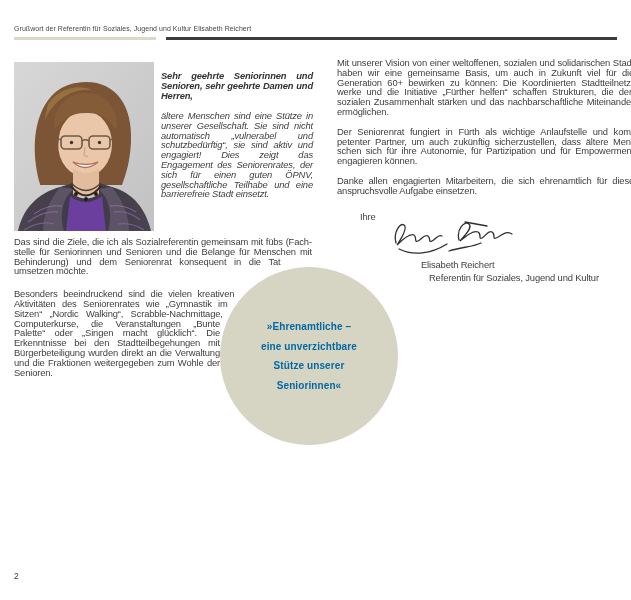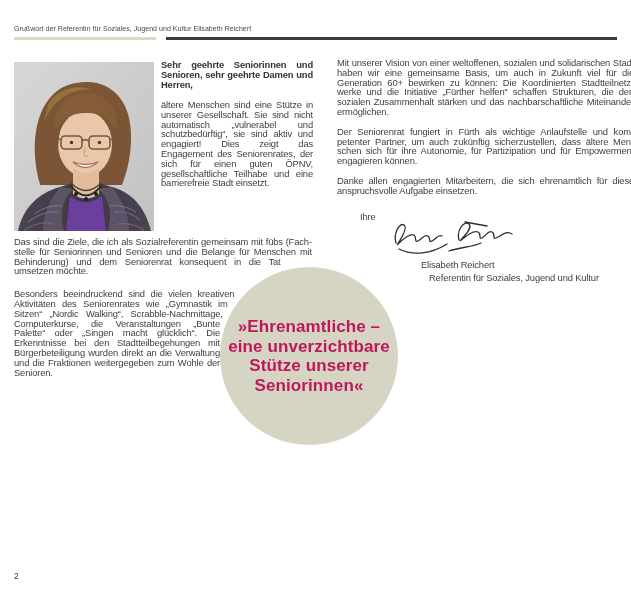--- a/index.html
+++ b/index.html
@@ -18,21 +18,21 @@
   .rule-beige { left:14px; width:142px; background:#ddd9c8; }
   .rule-dark  { left:166px; width:451px; background:#3c3c3c; }
   
   .photo { position:absolute; left:14px; top:62px; width:140px; height:169px; }
   
   .txt {
     font-size:9.4px; line-height:9.8px; letter-spacing:-.15px;
     text-align:justify; text-align-last:left;
     hyphens:manual; -webkit-hyphens:manual; color:#3e3e3e;
   }
-  .col-middle { position:absolute; left:161px; top:60px; width:152px; }
+  .col-middle { position:absolute; left:161px; top:71px; width:152px;font-style:italic; }
   .salutation { font-weight:bold; color:#333333; margin-bottom:10px; line-height:10px; }
   .col-right  { position:absolute; left:337px; top:58px; width:297px; }
   .col-right .para { margin-bottom:10px; }
   .col-right .para-last { margin-bottom:16px; }
   .closing-word { margin-top:12px; padding-left:23px; text-align:center; }
   .signature-wrap { margin:-4px 0 0 52px; height:42px; }
   .sig-name { padding-left:84px; text-align:center; line-height:12px; }
   .sig-role { padding-left:92px; text-align:center; line-height:13px; }
   
   .lower-left { position:absolute; left:14px; top:237px; width:298px; }
@@ -42,22 +42,22 @@
   }
   .lower-left .para1 { margin-bottom:13px; }
   
   .quote-circle {
     position:absolute; left:220px; top:267px; width:178px; height:178px;
     border-radius:50%; background:#d6d4c3;
     display:flex; flex-direction:column; align-items:center; justify-content:center;
     text-align:center;
   }
   .quote-line {
-    font-size:17px; line-height:19.5px; font-weight:bold;
-    color:#be185d; letter-spacing:.1px;
+    font-size:10px; line-height:19.5px; font-weight:bold;
+    color:#0369a1; letter-spacing:.1px;
   }
   
   .page-number { position:absolute; left:14px; top:571px; font-size:8.5px; color:#3a3a3a; }
 </style>
 </head>
 <body>
 
 <div class="page">
 
   <div class="header-title">Grußwort der Referentin für Soziales, Jugend und Kultur Elisabeth Reichert</div>

